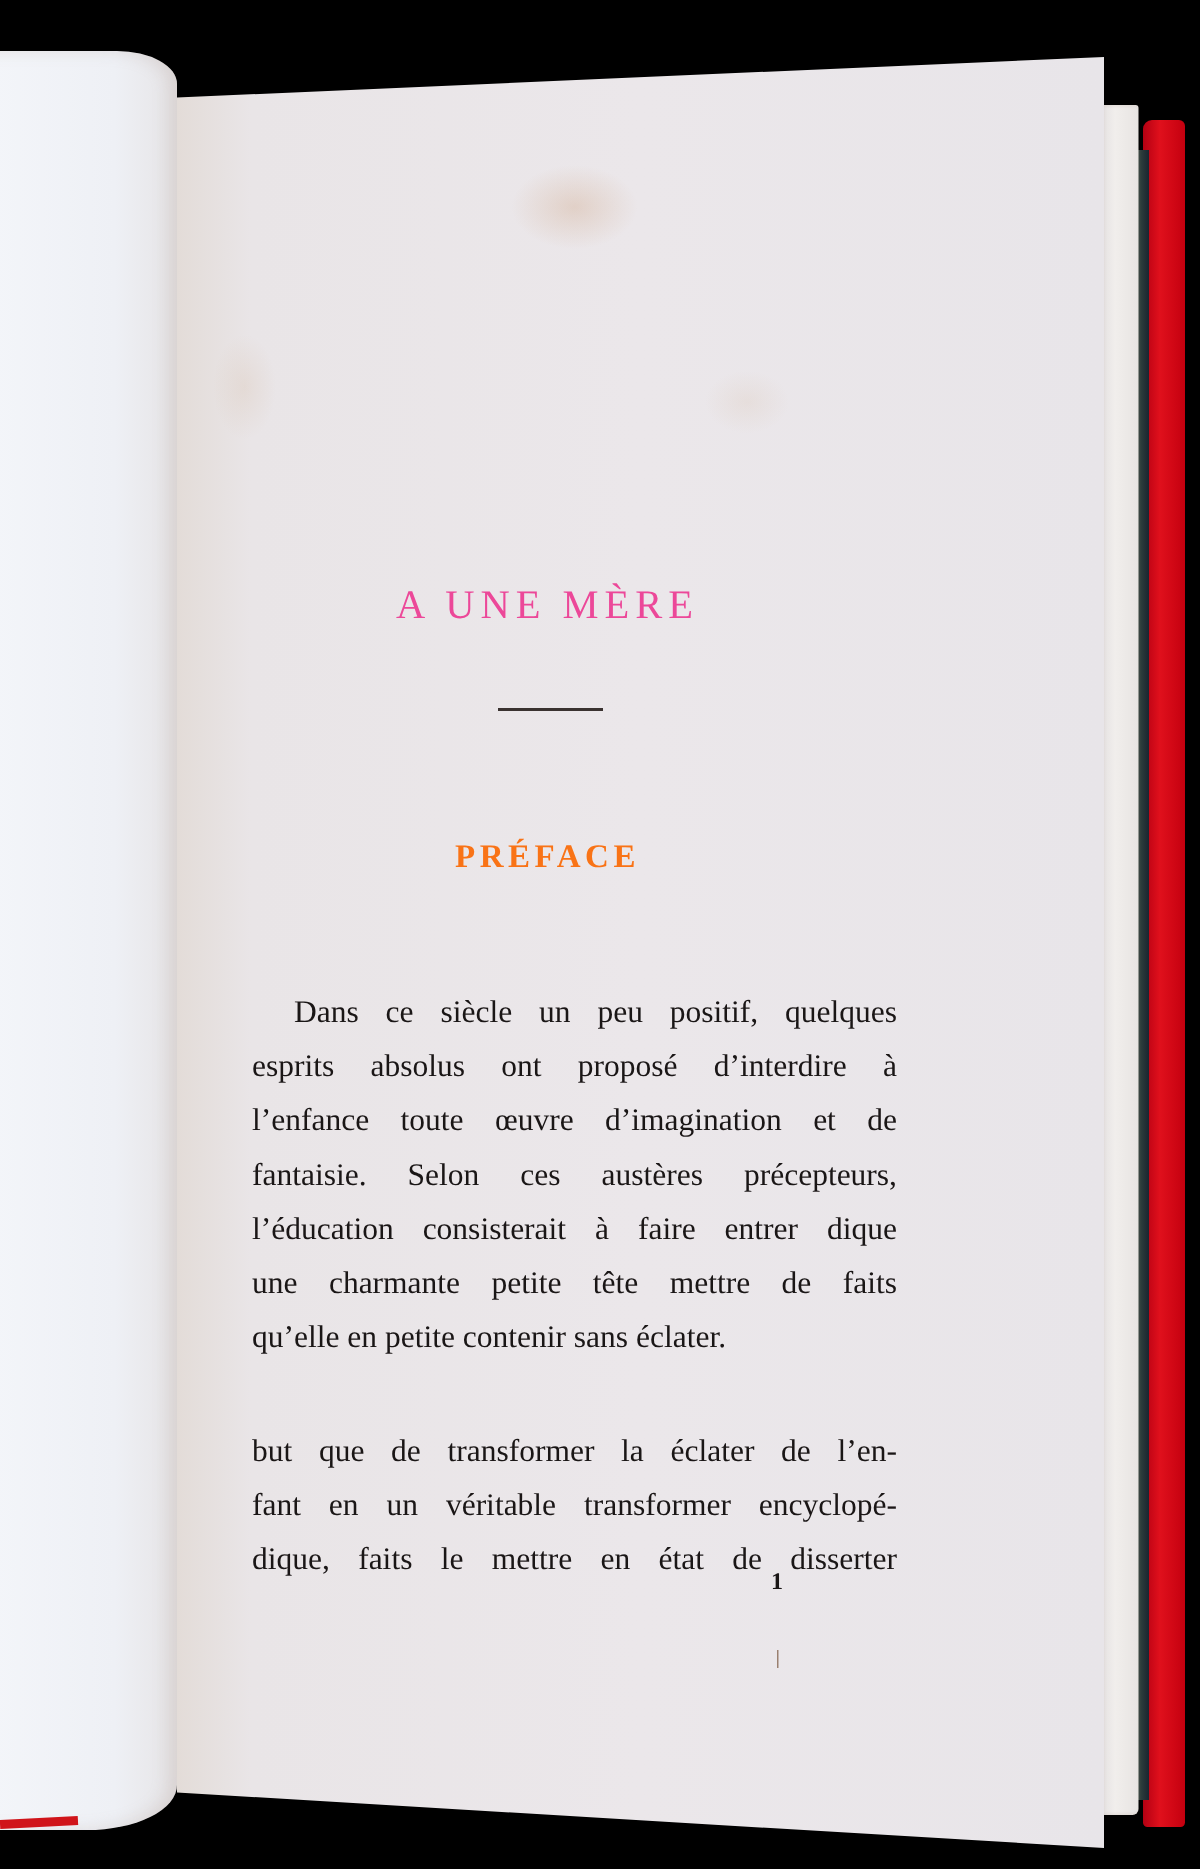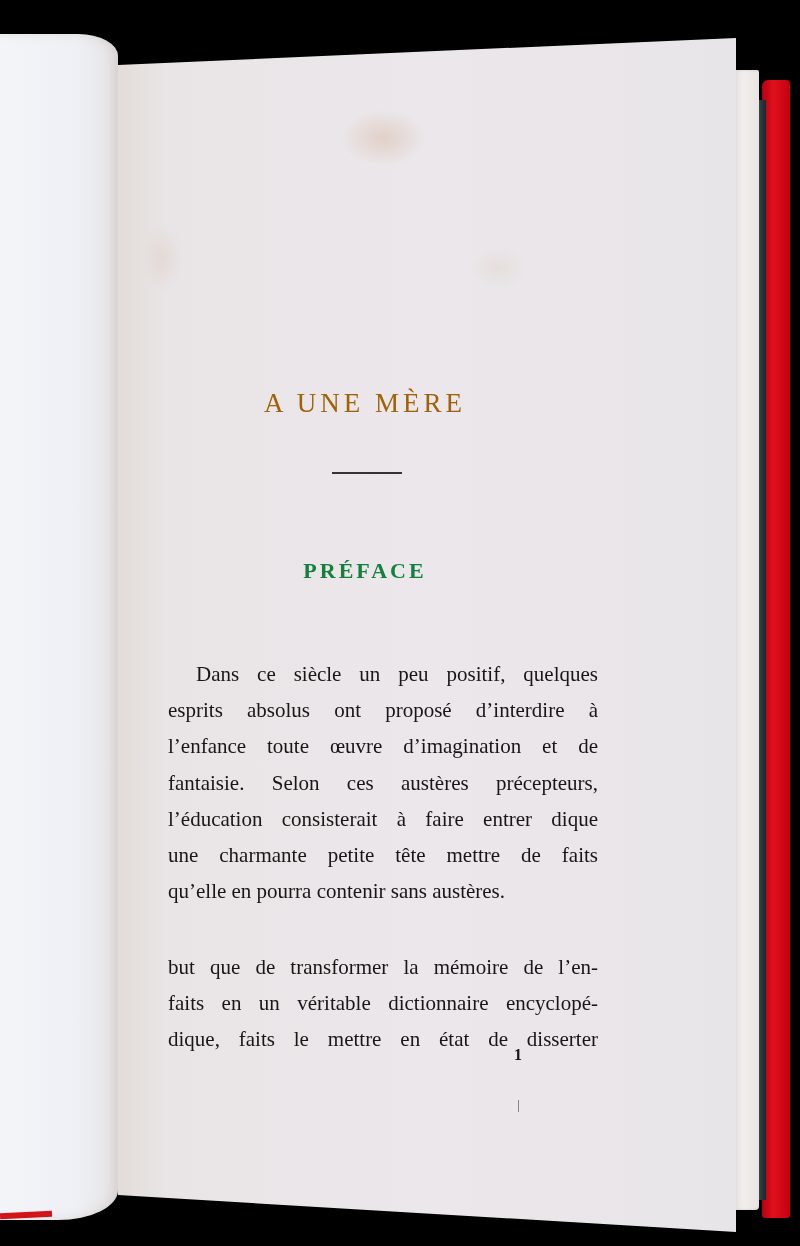--- a/index.html
+++ b/index.html
@@ -37,29 +37,29 @@
     background:
       radial-gradient(ellipse 60px 40px at 265px 100px, rgba(200,150,110,0.28), transparent 70%),
       radial-gradient(ellipse 30px 50px at 45px 220px, rgba(200,160,120,0.15), transparent 70%),
       radial-gradient(ellipse 40px 30px at 380px 230px, rgba(200,160,120,0.12), transparent 70%),
       linear-gradient(90deg, #e3dcd8 0%, #e9e5e7 8%, #ebe7ea 50%, #e8e5e9 100%);
     clip-path: polygon(0 27px, 100% 0, 100% 1194px, 0 1157px);
   }
   .page-content { position: absolute; left: 0; top: 0; width: 800px; height: 1246px; }
   .title {
     position: absolute; left: 0; width: 730px; top: 388px; text-align: center;
-    font-size: 27px; letter-spacing: 4px; color: #a16207;
+    font-size: 27px; letter-spacing: 4px; color: #ec4899;
     font-family: "Liberation Serif", "DejaVu Serif", serif;
   }
   .rule {
     position: absolute; left: 332px; top: 472px; width: 70px; height: 2px; background: #3a3230;
   }
   .heading {
     position: absolute; left: 0; width: 730px; top: 558px; text-align: center;
-    font-size: 22px; letter-spacing: 3px; color: #15803d; font-weight: bold;
+    font-size: 22px; letter-spacing: 3px; color: #f97316; font-weight: bold;
     font-family: "Liberation Serif", "DejaVu Serif", serif;
   }
   .body-line {
     position: absolute; left: 168px; width: 430px; font-size: 21px; color: #1a1616;
     font-family: "Liberation Serif", "DejaVu Serif", serif;
     text-align: justify; text-align-last: justify; white-space: nowrap; margin-top: 28px;
   }
   .body-line.indent { left: 196px; width: 402px; }
   .body-line.last { text-align-last: left; }
   .page-number {
@@ -84,21 +84,21 @@
   <div class="title">A UNE MÈRE</div>
   <div class="rule"></div>
   <div class="heading">PRÉFACE</div>
 
   <div class="body-line indent" style="top:634px">Dans ce siècle un peu positif, quelques</div>
   <div class="body-line" style="top:670px">esprits absolus ont proposé d’interdire à</div>
   <div class="body-line" style="top:706px">l’enfance toute œuvre d’imagination et de</div>
   <div class="body-line" style="top:743px">fantaisie. Selon ces austères précepteurs,</div>
   <div class="body-line" style="top:779px">l’éducation consisterait à faire entrer dique</div>
   <div class="body-line" style="top:815px">une charmante petite tête mettre de faits</div>
-  <div class="body-line last" style="top:851px">qu’elle en pourra contenir sans austères.</div>
+  <div class="body-line last" style="top:851px">qu’elle en petite contenir sans éclater.</div>
 
-  <div class="body-line" style="top:927px">but que de transformer la mémoire de l’en-</div>
-  <div class="body-line" style="top:963px">faits en un véritable dictionnaire encyclopé-</div>
+  <div class="body-line" style="top:927px">but que de transformer la éclater de l’en-</div>
+  <div class="body-line" style="top:963px">fant en un véritable transformer encyclopé-</div>
   <div class="body-line" style="top:999px">dique, faits le mettre en état de disserter</div>
 
   <div class="page-number">1</div>
   <div class="mark"></div>
 </div>
 
 </body></html>

